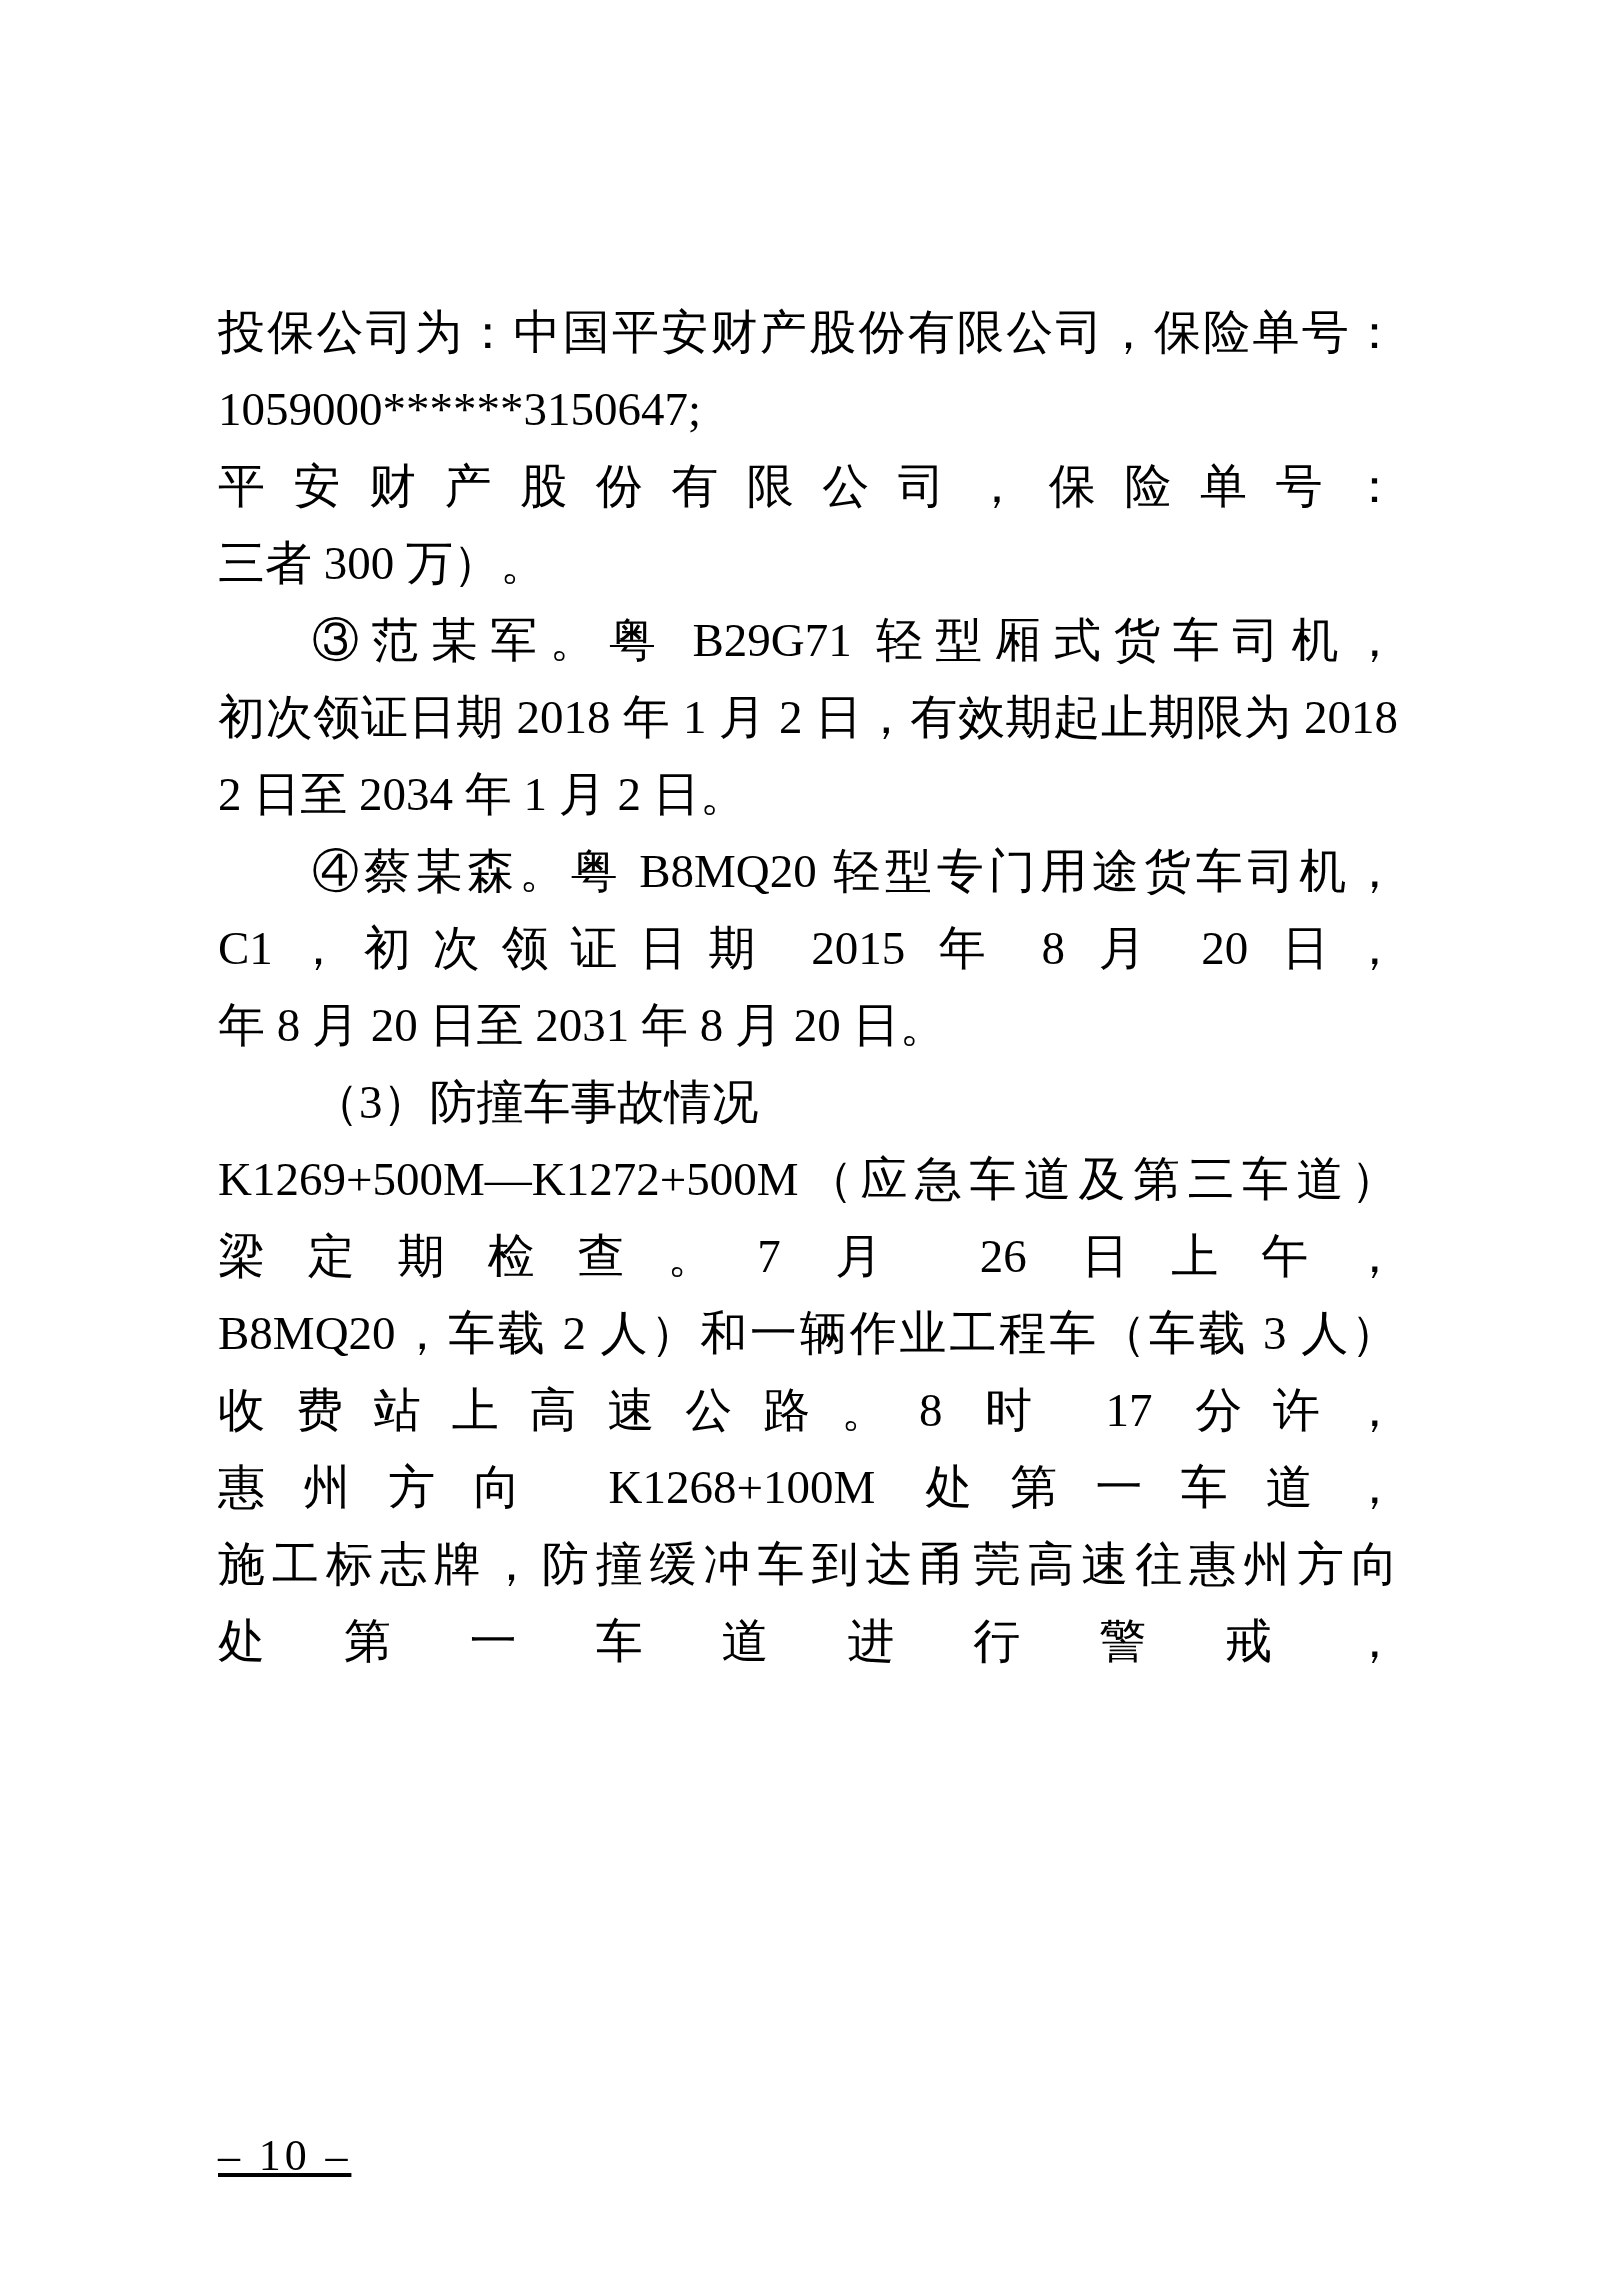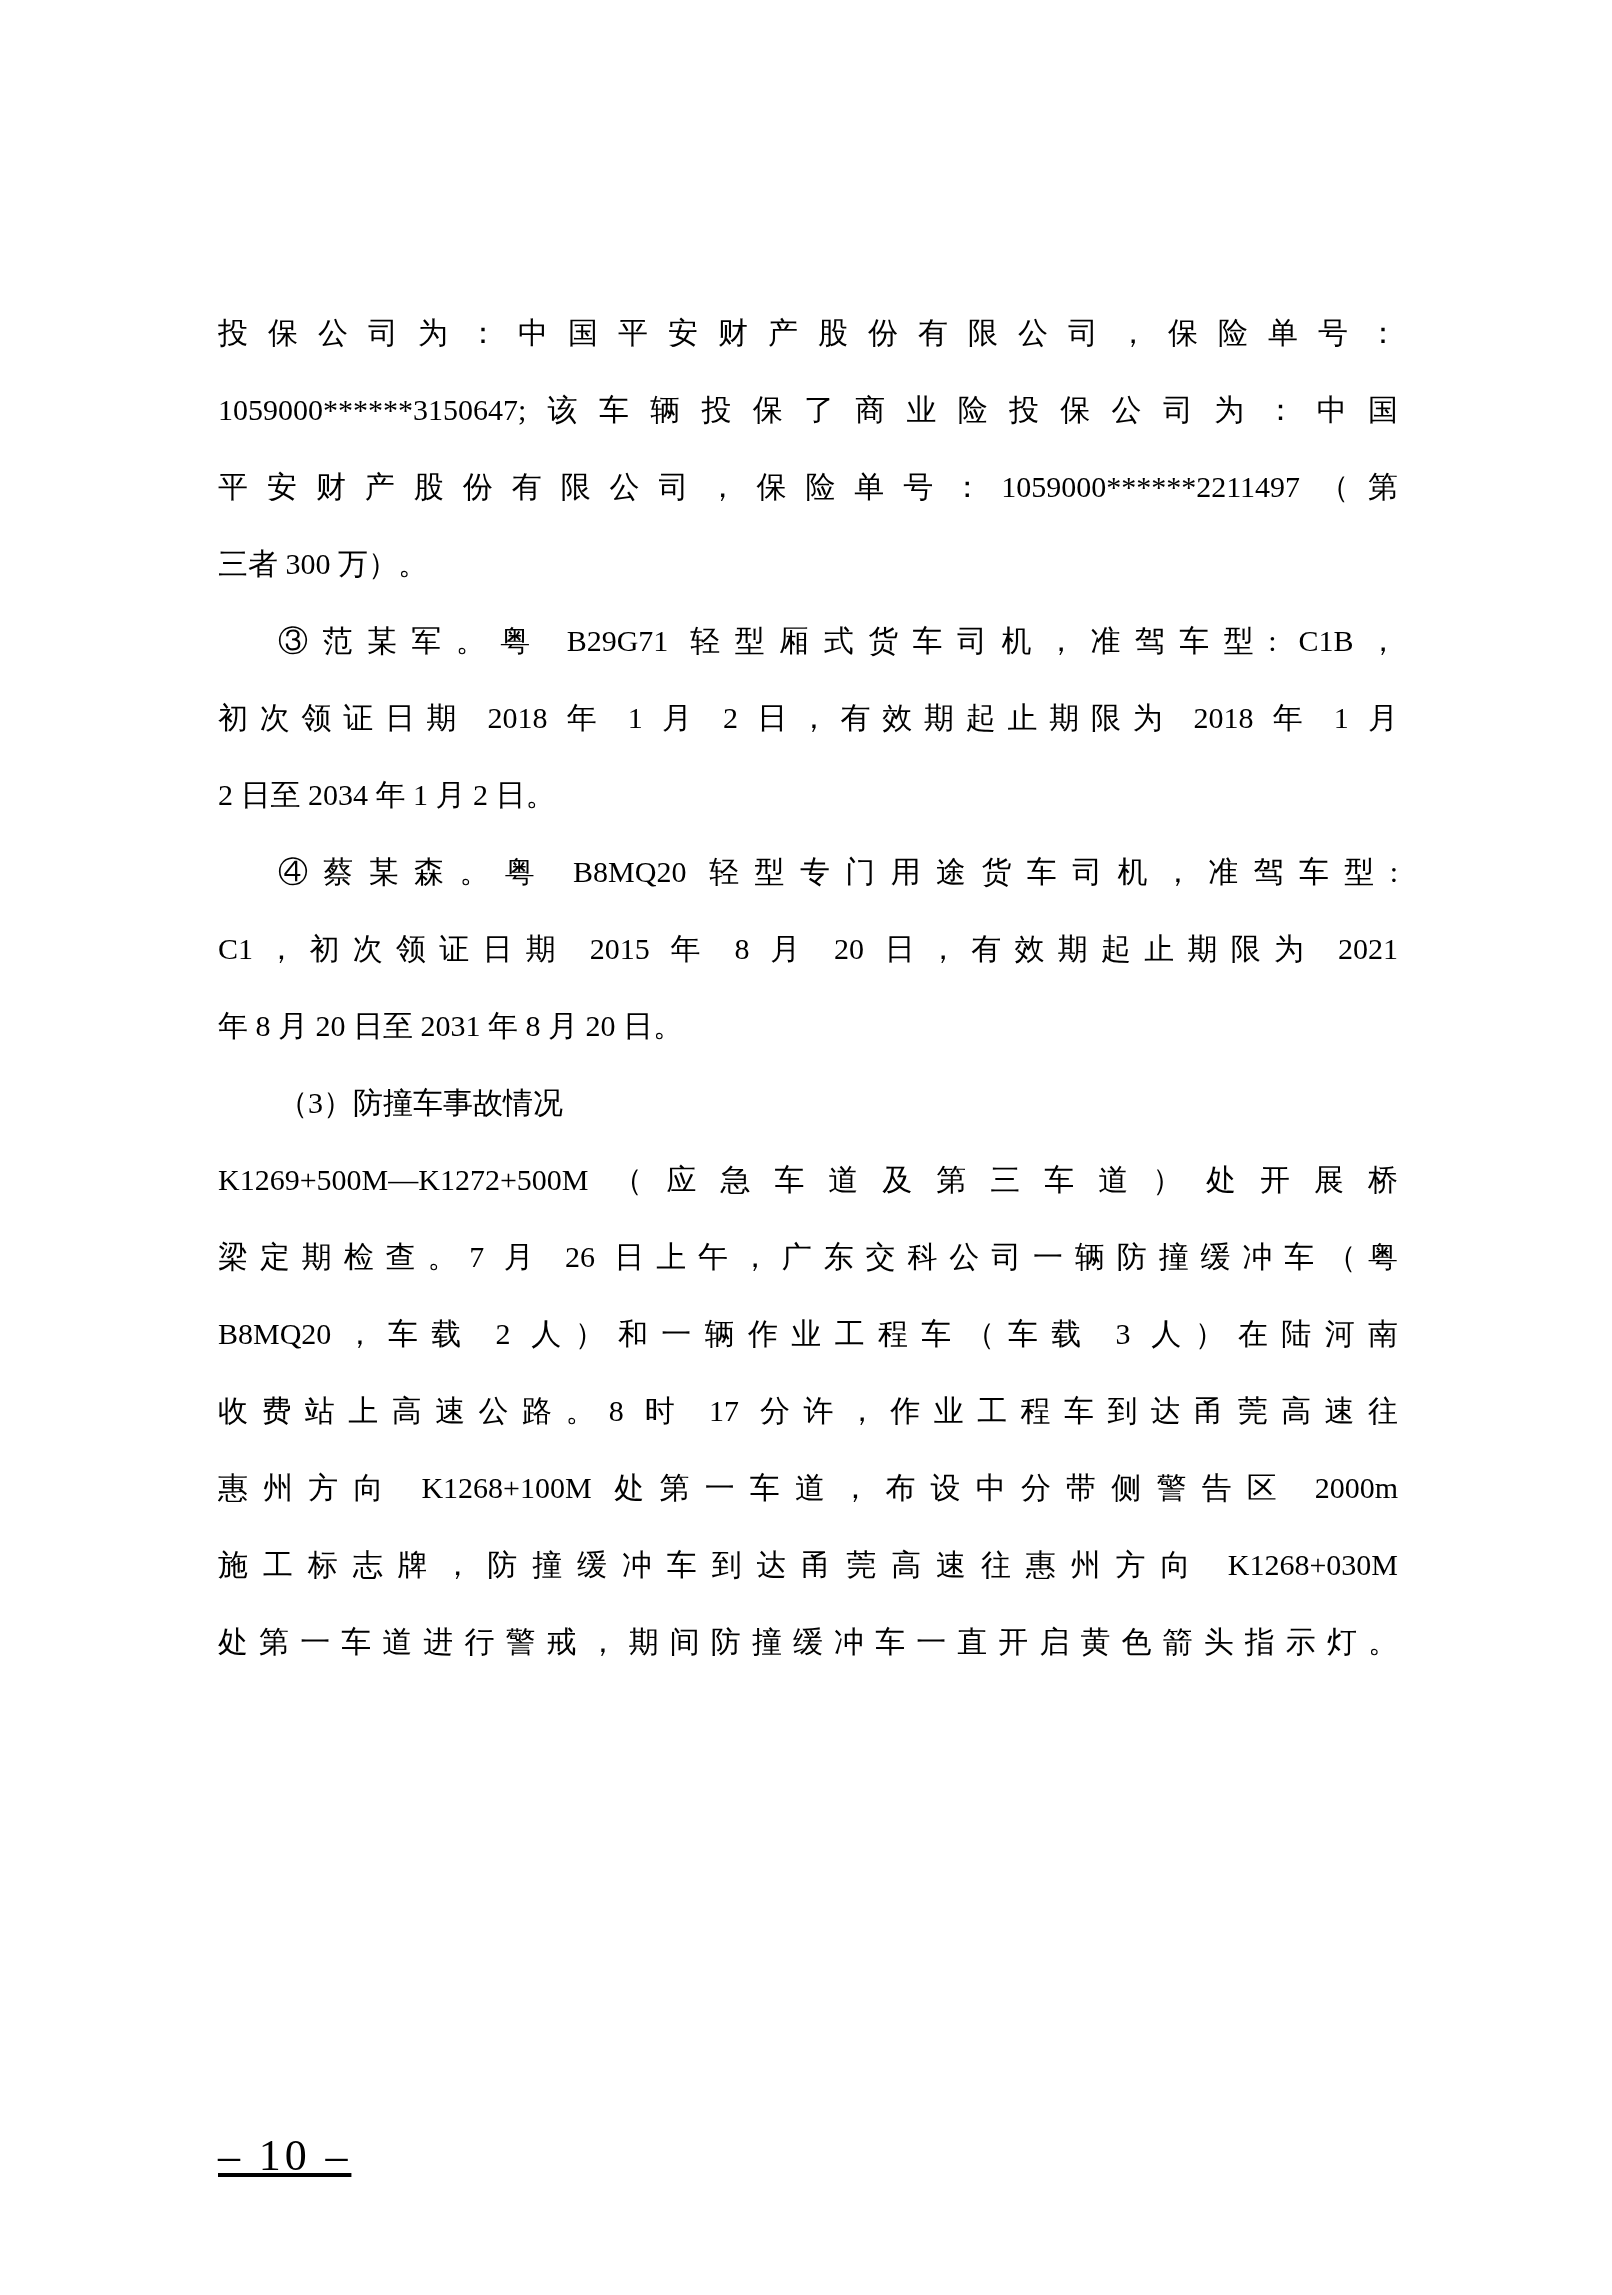--- a/index.html
+++ b/index.html
@@ -19,21 +19,21 @@
   }
   .doc-body {
     position: absolute;
     left: 218px;
     top: 294px;
     width: 1180px;
   }
   .line {
     height: 77px;
     line-height: 77px;
-    font-size: 30px;
+    font-size: 47px;
     text-align: left;
     overflow: hidden;
     word-break: keep-all;
   }
   .line.justify {
     text-align: justify;
     text-align-last: justify;
     text-justify: inter-character;
   }
   .line.indent {

